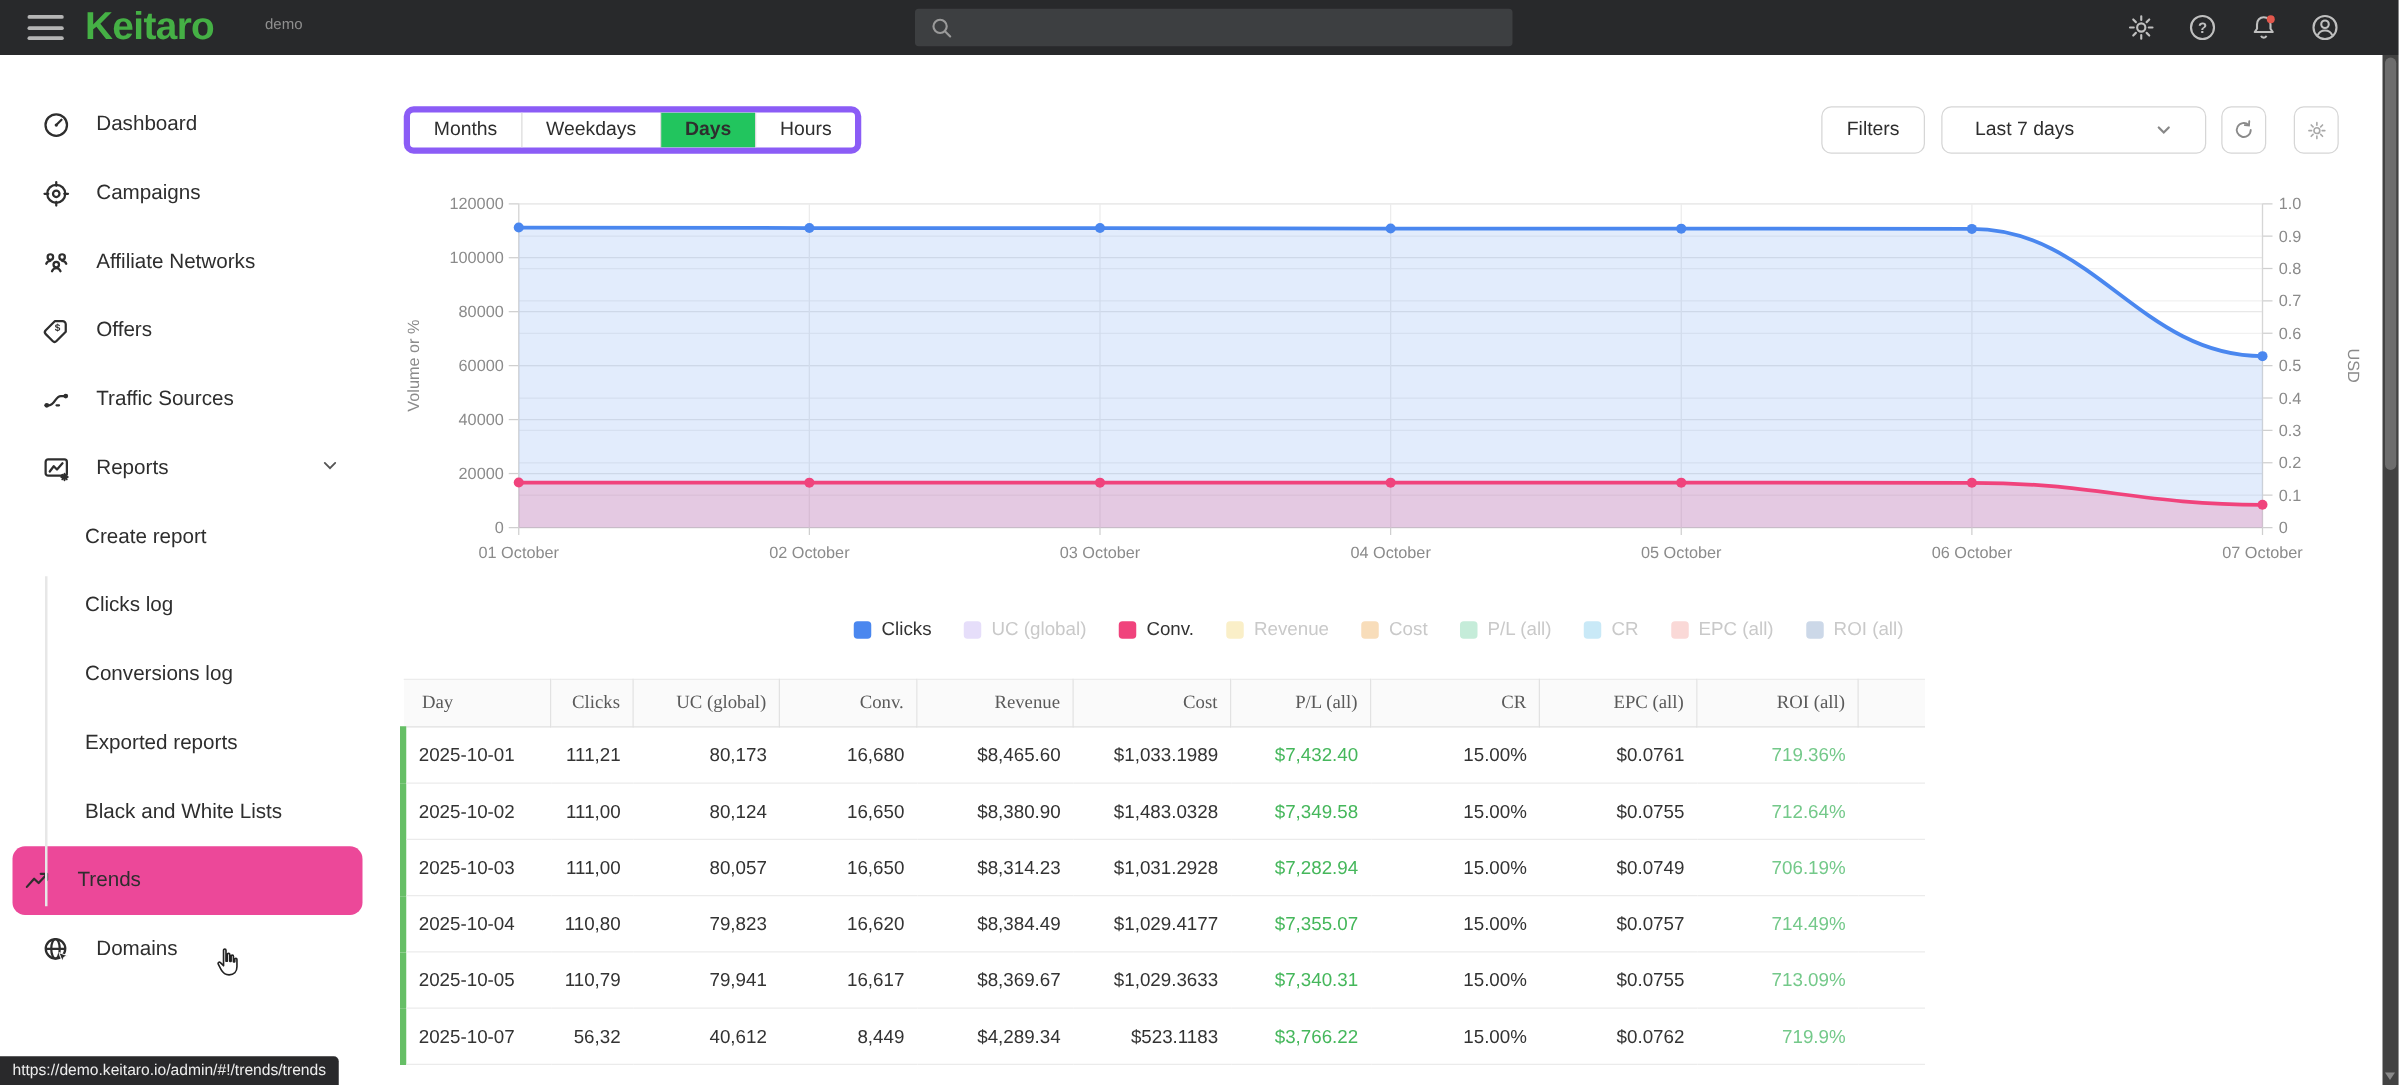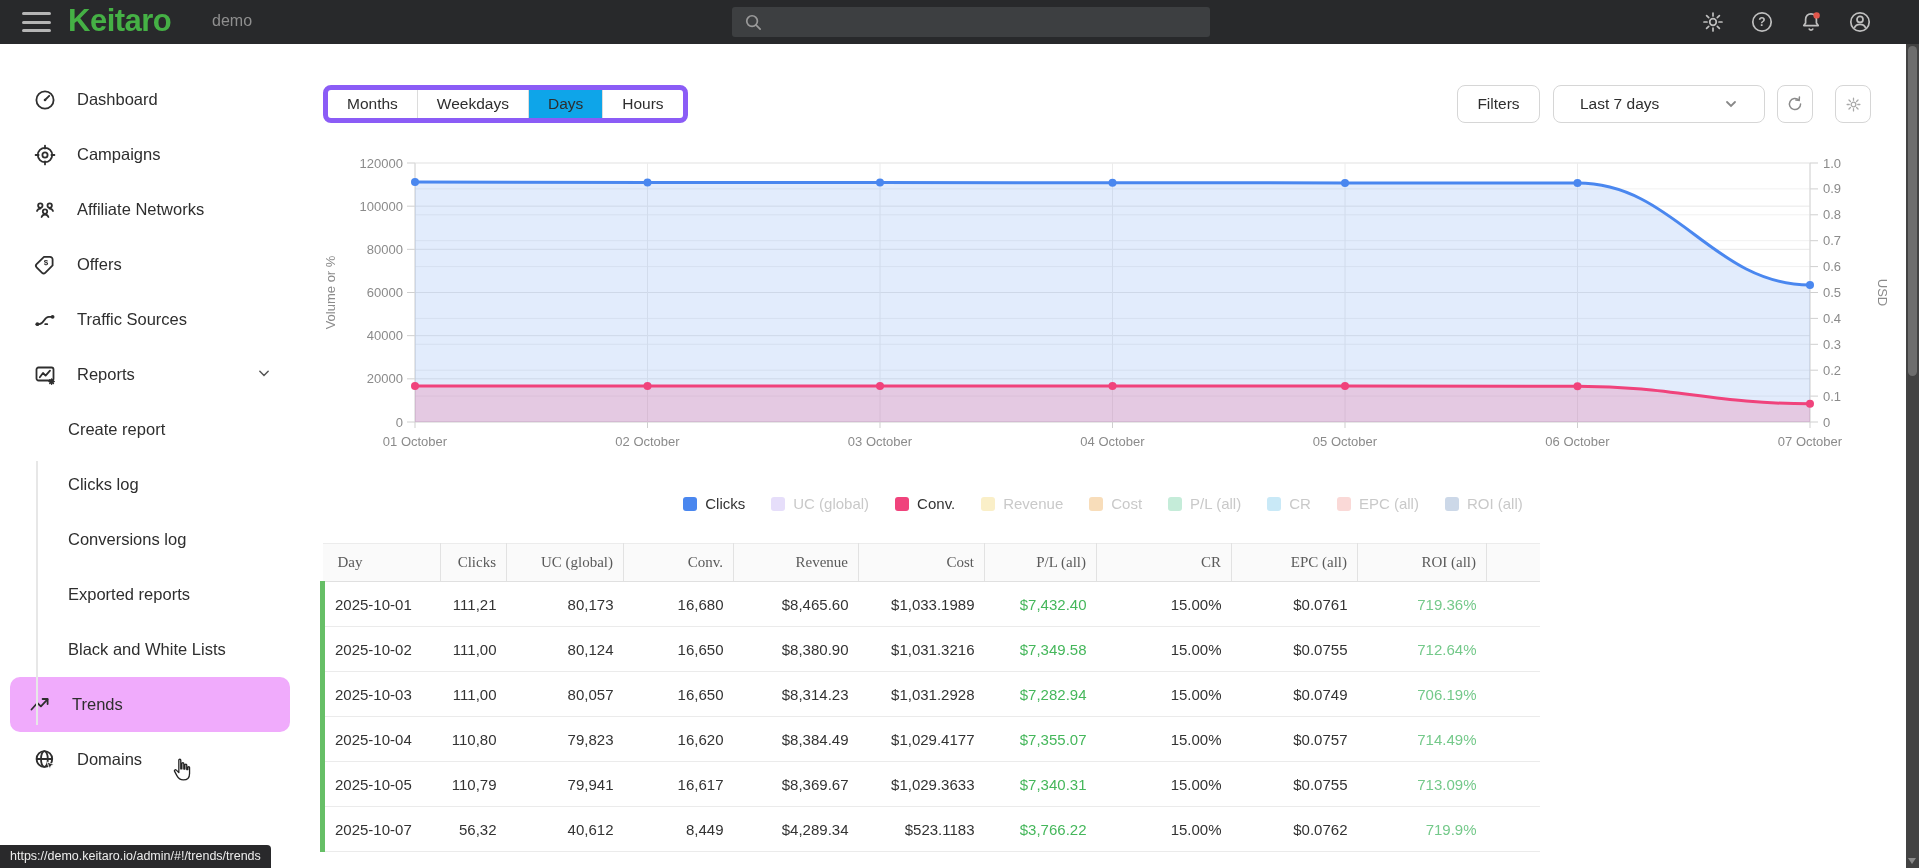--- a/index.html
+++ b/index.html
@@ -9,44 +9,44 @@
   *{box-sizing:border-box;}
   html,body{margin:0;padding:0;}
   body{width:1919px;height:868px;position:relative;overflow:hidden;background:#fff;
        font-family:"Liberation Sans","DejaVu Sans",sans-serif;}
 
   
   .topbar{position:absolute;left:0;top:0;width:1919px;height:44px;background:var(--topbar);z-index:50;}
   .hamburger{position:absolute;left:22px;top:12px;width:29px;height:20px;display:flex;flex-direction:column;justify-content:space-between;cursor:pointer;}
   .hamburger span{display:block;height:3px;border-radius:2px;background:#b5b5b5;}
   .logo{position:absolute;left:68px;top:3px;font-size:31px;font-weight:bold;color:var(--brand);letter-spacing:-.5px;}
-  .env{position:absolute;left:212px;top:12px;font-size:16px;color:#8f8f8f;}
+  .env{position:absolute;left:212px;top:12px;font-size:12px;color:#8f8f8f;}
   .search{position:absolute;left:732px;top:7px;width:478px;height:30px;background:#3d3f41;border-radius:3px;display:flex;align-items:center;padding-left:12px;}
   .search svg{flex:0 0 auto;margin-right:12px;}
   .search input{background:transparent;border:none;outline:none;color:#ddd;font-size:15px;width:400px;font-family:inherit;}
   .search input::placeholder{color:#9a9a9a;}
   .top-icons{position:absolute;right:47px;top:10px;display:flex;gap:25px;}
   .top-icons .ticon{width:24px;height:24px;position:relative;cursor:pointer;}
 
   
   .sidebar{position:absolute;left:0;top:44px;width:300px;bottom:0;background:#fff;z-index:10;}
   .side-list{list-style:none;margin:0;padding:28px 0 0 0;}
   .side-item{height:55px;display:flex;align-items:center;padding-left:33px;font-size:16.5px;color:#2e2e2e;cursor:pointer;}
   .side-item .sicon{width:24px;height:24px;margin-right:20px;flex:0 0 auto;}
   .side-item.sub{padding-left:68px;}
-  .side-item.active{background:#f0abfc;border-radius:10px;margin:0 10px;padding-left:18px;}
+  .side-item.active{background:#ec4899;border-radius:10px;margin:0 10px;padding-left:8px;}
   .side-item .chev{margin-left:auto;margin-right:26px;}
   .sub-rule{position:absolute;left:36px;top:417px;width:2px;height:264px;background:#e7e7e7;}
 
   
   .content{position:absolute;left:300px;top:44px;right:13px;bottom:0;background:#fff;}
   .tabs{position:absolute;left:23px;top:41px;height:38px;display:inline-flex;border:5px solid #8b5cf6;border-radius:8px;overflow:hidden;background:#fff;}
   .tab{display:flex;align-items:center;padding:0 19px;font-size:15.5px;color:#2e2e2e;border-left:1px solid #dcdcdc;cursor:pointer;white-space:nowrap;}
   .tab:first-child{border-left:none;}
-  .tab.active{background:#0ea5e9;}
+  .tab.active{background:#22c55e;font-weight:bold;}
   .btn{position:absolute;top:41px;height:38px;border:1px solid #d6d6d6;border-radius:8px;background:#fff;
        display:flex;align-items:center;justify-content:center;font-size:15.5px;color:#2e2e2e;cursor:pointer;}
   .btn-filters{left:1157px;width:83px;}
   .btn-range{left:1253px;width:212px;justify-content:space-between;padding:0 26px;}
   .btn-refresh{left:1477px;width:36px;}
   .btn-gear{left:1535px;width:36px;}
 
   .chart{position:absolute;left:0;top:75px;width:1606px;height:350px;}
   .chart text.tick{font-size:13px;fill:#8b8b8b;font-family:"Liberation Sans","DejaVu Sans",sans-serif;}
 
@@ -420,21 +420,21 @@
             <td>$0.0761</td>
             <td class="roi">719.36%</td>
             <td></td>
           </tr>
           <tr>
             <td class="day">2025-10-02</td>
             <td>111,00</td>
             <td>80,124</td>
             <td>16,650</td>
             <td>$8,380.90</td>
-            <td>$1,031.3216</td>
+            <td>$1,483.0328</td>
             <td class="pl">$7,349.58</td>
             <td>15.00%</td>
             <td>$0.0755</td>
             <td class="roi">712.64%</td>
             <td></td>
           </tr>
           <tr>
             <td class="day">2025-10-03</td>
             <td>111,00</td>
             <td>80,057</td>

